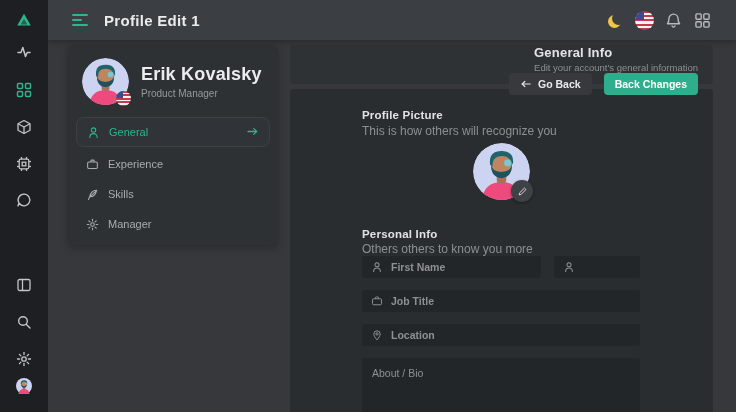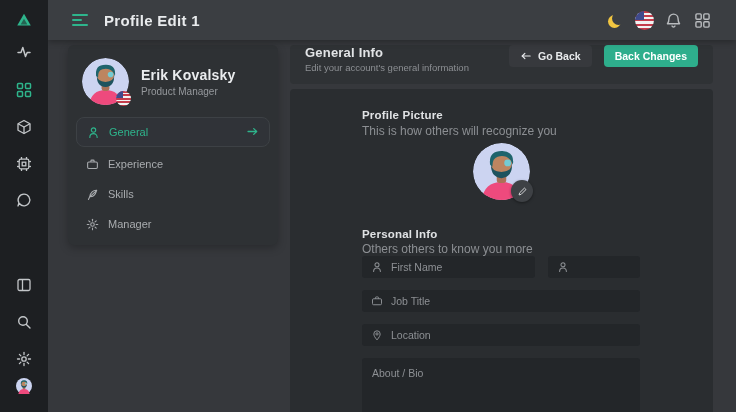--- a/index.html
+++ b/index.html
@@ -32,32 +32,32 @@
           background:repeating-linear-gradient(180deg,#c43c4b 0 1.7px,#f2f2f2 1.7px 3.4px); }
   .flag-badge::after { content:""; position:absolute; left:0; top:0; width:7px; height:7px; background:#3f4a8c; }
 
   
   .lpanel { position:absolute; left:68px; top:45px; width:210px; height:200px; background:#2e3134;
             border-radius:6px; box-shadow:0 3px 8px rgba(0,0,0,.25); z-index:2; }
   .pcard { display:flex; align-items:center; padding:13px 14px 10px 14px; }
   .pcard-avatar { width:47px; height:47px; border-radius:50%; overflow:hidden; position:relative; flex:0 0 auto; }
   .pcard-avatar-wrap { position:relative; }
   .pcard-txt { margin-left:12px; }
-  .pcard-name { color:#eaecee; font-size:14px; font-weight:bold; letter-spacing:.2px; }
+  .pcard-name { color:#eaecee; font-size:18px; font-weight:bold; letter-spacing:.2px; }
   .pcard-role { color:#96999d; font-size:10px; margin-top:3px; }
   .menu { padding:2px 8px; }
   .mi { display:flex; align-items:center; height:30px; padding:0 10px; color:#a9acaf; font-size:11px; cursor:pointer; border-radius:8px; }
   .mi svg { width:13px; height:13px; margin-right:9px; flex:0 0 auto; }
   .mi.active { border:1px solid #3d4145; color:#2eb58c; background:#303338; margin-bottom:2px; }
   .mi .arrow { margin-left:auto; }
   .mi .arrow svg { width:13px; height:13px; margin:0; }
 
   
   .rhead { position:absolute; left:290px; top:45px; width:423px; height:39px; background:#2f3235; border-radius:4px;
-           display:flex; align-items:flex-start; padding:0 15px; z-index:2; }
+           display:flex; align-items:flex-end; padding:0 15px; z-index:2;flex-direction:column; }
   .rh-title { color:#e2e4e6; font-size:13px; font-weight:bold; letter-spacing:.2px; }
   .rh-sub { color:#8c8f93; font-size:9.5px; margin-top:2px; }
   .rh-btns { margin-left:auto; display:flex; gap:12px; }
   .btn { display:flex; align-items:center; gap:6px; height:22px; padding:0 11px; border:none; border-radius:4px;
          font-family:"Liberation Sans",sans-serif; font-size:10.5px; font-weight:bold; cursor:pointer; }
   .btn-dark { background:#37393d; color:#e8eaec; }
   .btn-green { background:#2eae8c; color:#ffffff; }
   .btn svg { width:12px; height:12px; }
 
   .rbody { position:absolute; left:290px; top:89px; width:423px; height:323px; background:#2a2d30;
@@ -69,21 +69,21 @@
   .big-avatar .pic { width:57px; height:57px; border-radius:50%; overflow:hidden; }
   .edit-btn { position:absolute; right:-3px; bottom:-2px; width:22px; height:22px; border-radius:50%; background:#3e4145;
               display:flex; align-items:center; justify-content:center; color:#d8dadc; cursor:pointer; box-shadow:0 1px 3px rgba(0,0,0,.4); }
   .edit-btn svg { width:11px; height:11px; }
 
   .form { position:absolute; left:72px; top:167px; width:278px; }
   .frow { display:flex; gap:13px; margin-bottom:12px; }
   .field { display:flex; align-items:center; background:#232629; border-radius:3px; height:22px; padding:0 9px; flex:1; color:#8d9094; }
   .field svg { width:12px; height:12px; flex:0 0 auto; margin-right:8px; }
   .field input { background:transparent; border:none; outline:none; flex:1; min-width:0; color:#d4d6d8;
-                 font-family:"Liberation Sans",sans-serif; font-size:10.5px; }
+                 font-family:"Liberation Sans",sans-serif; font-size:10.5px;font-weight:bold; }
   .field input::placeholder { color:#8d9094; }
   textarea.bio { width:278px; height:85px; background:#232629; border:none; border-radius:3px; outline:none;
                  padding:9px 10px; color:#d4d6d8; font-family:"Liberation Sans",sans-serif; font-size:10.5px; resize:none; }
   textarea.bio::placeholder { color:#8d9094; }
 
   .av-svg { width:100%; height:100%; display:block; }
 </style>
 </head>
 <body>
 

